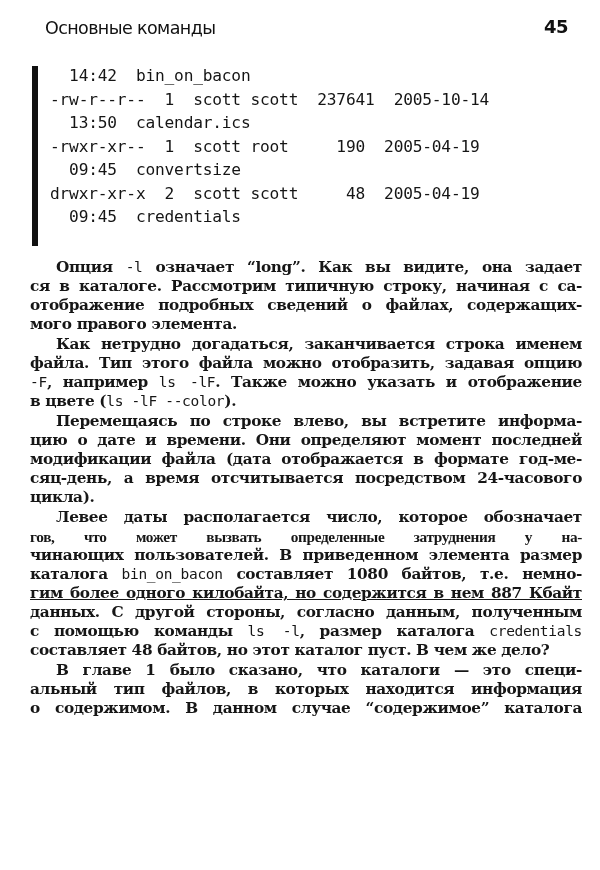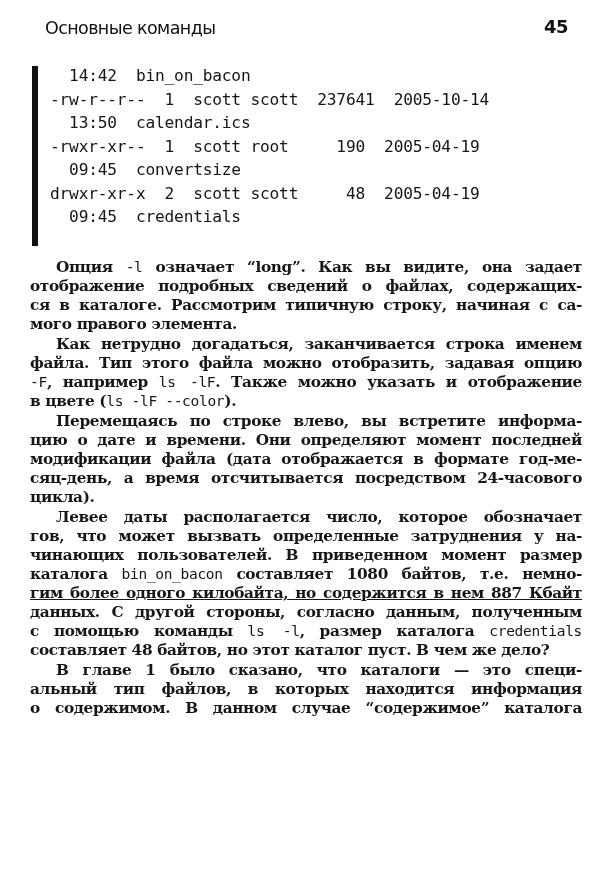--- a/index.html
+++ b/index.html
@@ -36,41 +36,41 @@
     <div class="code-line">-rwxr-xr--  1  scott root     190  2005-04-19</div>
     <div class="code-line">  09:45  convertsize</div>
     <div class="code-line">drwxr-xr-x  2  scott scott     48  2005-04-19</div>
     <div class="code-line">  09:45  credentials</div>
   </div>
 </div>
 
 <div class="body-text" id="body-text">
     <p class="para">
       <span class="ln first" style="display: block;"><span style="white-space: nowrap; word-spacing: 0px;"><span>Опция </span><span class="mono">-l</span><span> означает “long”. Как вы видите, она задает</span></span></span>
+      <span class="ln" style="display: block;"><span style="white-space: nowrap; word-spacing: 0px;"><span>ся в каталоге. Рассмотрим типичную строку, начиная с са-</span></span></span>
       <span class="ln" style="display: block;"><span style="white-space: nowrap; word-spacing: 0px;"><span>отображение подробных сведений о файлах, содержащих-</span></span></span>
-      <span class="ln" style="display: block;"><span style="white-space: nowrap; word-spacing: 0px;"><span>ся в каталоге. Рассмотрим типичную строку, начиная с са-</span></span></span>
       <span class="ln last" style="display: block;"><span style="white-space: nowrap;"><span>мого правого элемента.</span></span></span>
     </p>
     <p class="para">
       <span class="ln first" style="display: block;"><span style="white-space: nowrap; word-spacing: 0px;"><span>Как нетрудно догадаться, заканчивается строка именем</span></span></span>
       <span class="ln" style="display: block;"><span style="white-space: nowrap; word-spacing: 0px;"><span>файла. Тип этого файла можно отобразить, задавая опцию</span></span></span>
       <span class="ln" style="display: block;"><span style="white-space: nowrap; word-spacing: 0px;"><span class="mono">-F</span><span>, например </span><span class="mono">ls -lF</span><span>. Также можно указать и отображение</span></span></span>
       <span class="ln last" style="display: block;"><span style="white-space: nowrap;"><span>в цвете (</span><span class="mono">ls -lF --color</span><span>).</span></span></span>
     </p>
     <p class="para">
       <span class="ln first" style="display: block;"><span style="white-space: nowrap; word-spacing: 0px;"><span>Перемещаясь по строке влево, вы встретите информа-</span></span></span>
       <span class="ln" style="display: block;"><span style="white-space: nowrap; word-spacing: 0px;"><span>цию о дате и времени. Они определяют момент последней</span></span></span>
       <span class="ln" style="display: block;"><span style="white-space: nowrap; word-spacing: 0px;"><span>модификации файла (дата отображается в формате год-ме-</span></span></span>
       <span class="ln" style="display: block;"><span style="white-space: nowrap; word-spacing: 0px;"><span>сяц-день, а время отсчитывается посредством 24-часового</span></span></span>
       <span class="ln last" style="display: block;"><span style="white-space: nowrap;"><span>цикла).</span></span></span>
     </p>
     <p class="para">
       <span class="ln first" style="display: block;"><span style="white-space: nowrap; word-spacing: 0px;"><span>Левее даты располагается число, которое обозначает</span></span></span>
-      <span class="ln" style="display: block;"><span style="white-space: nowrap; word-spacing: 0px;"><span>гов, что может вызвать определенные затруднения у на-</span></span></span>
-      <span class="ln" style="display: block;"><span style="white-space: nowrap; word-spacing: 0px;"><span>чинающих пользователей. В приведенном момент размер</span></span></span>
+      <span class="ln" style="display: block; font-family: Liberation Serif, serif;"><span style="white-space: nowrap; word-spacing: 0px;"><span>гов, что может вызвать определенные затруднения у на-</span></span></span>
+      <span class="ln" style="display: block;"><span style="white-space: nowrap; word-spacing: 0px;"><span>чинающих пользователей. В приведенном элемента размер</span></span></span>
       <span class="ln" style="display: block;"><span style="white-space: nowrap; word-spacing: 0px;"><span>каталога </span><span class="mono">bin_on_bacon</span><span> составляет 1080 байтов, т.е. немно-</span></span></span>
       <span class="ln" style="display: block;"><span style="white-space: nowrap; word-spacing: 0px; text-decoration: underline;"><span>гим более одного килобайта, но содержится в нем 887 Кбайт</span></span></span>
       <span class="ln" style="display: block;"><span style="white-space: nowrap; word-spacing: 0px;"><span>данных. С другой стороны, согласно данным, полученным</span></span></span>
       <span class="ln" style="display: block;"><span style="white-space: nowrap; word-spacing: 0px;"><span>с помощью команды </span><span class="mono">ls -l</span><span>, размер каталога </span><span class="mono">credentials</span></span></span>
       <span class="ln last" style="display: block;"><span style="white-space: nowrap;"><span>составляет 48 байтов, но этот каталог пуст. В чем же дело?</span></span></span>
     </p>
     <p class="para">
       <span class="ln first" style="display: block;"><span style="white-space: nowrap; word-spacing: 0px;"><span>В главе 1 было сказано, что каталоги — это специ-</span></span></span>
       <span class="ln" style="display: block;"><span style="white-space: nowrap; word-spacing: 0px;"><span>альный тип файлов, в которых находится информация</span></span></span>
       <span class="ln" style="display: block;"><span style="white-space: nowrap; word-spacing: 0px;"><span>о содержимом. В данном случае “содержимое” каталога</span></span></span>

